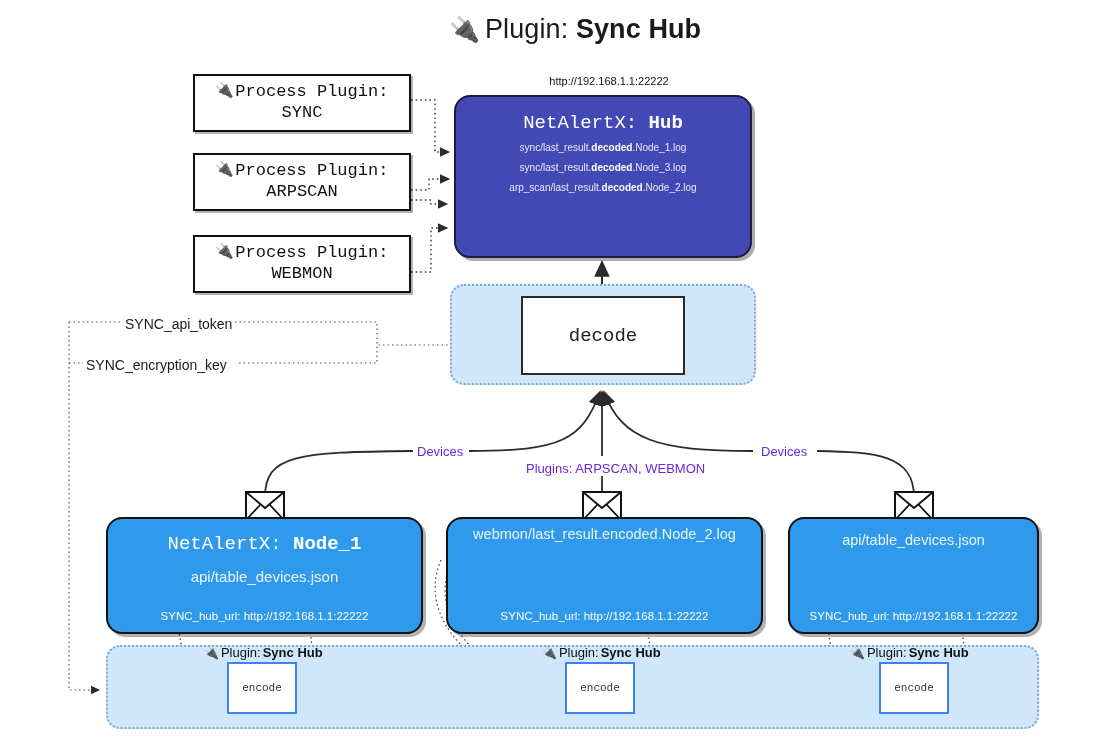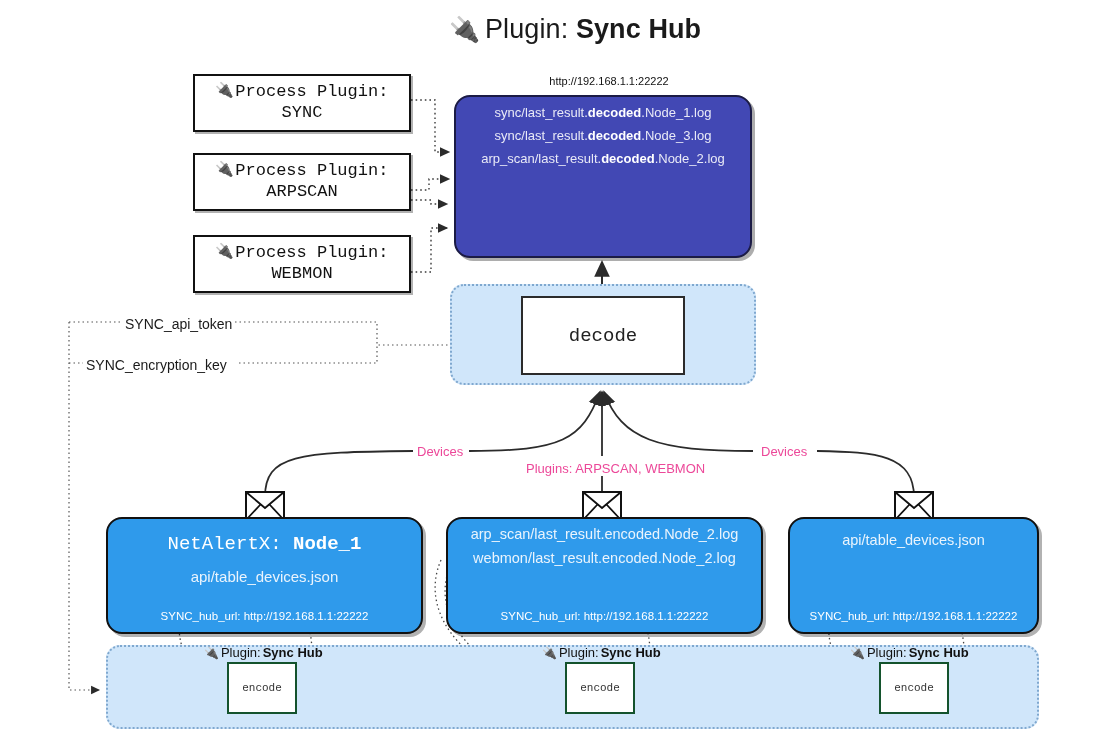--- a/index.html
+++ b/index.html
@@ -33,38 +33,38 @@
   #pbox-arpscan{left:176px;top:153px;}
   #pbox-webmon{left:176px;top:235px;}
 
   
   #hub{left:437px;top:95px;width:298px;height:163px;border:2.5px solid #1b1b45;
        border-radius:16px;background:#4248b4;box-shadow:3px 3px 0 rgba(0,0,0,.32);}
   #hub .hub-title{margin-top:15px;text-align:center;color:#fff;font-size:19px;
        font-family:"Liberation Mono","DejaVu Sans Mono",monospace;white-space:nowrap;}
   #hub .hub-title b{font-weight:700;}
   #hub .logs{margin-top:9px;}
-  #hub .logrow{color:#e9eaf7;font-size:13px;text-align:center;white-space:nowrap;
+  #hub .logrow{color:#e9eaf7;font-size:10px;text-align:center;white-space:nowrap;
        line-height:1.0;margin-bottom:10px;}
   #hub .logrow b{font-weight:700;color:#ffffff;}
 
   
   #decode-band{left:433px;top:284px;width:306px;height:101px;background:#d0e6fa;
        border:2px dotted #7fa8cf;border-radius:14px;}
   #decode-box{left:504px;top:296px;width:164px;height:79px;background:#fff;
        border:2.5px solid #2b2b2b;display:flex;align-items:center;justify-content:center;
        font-family:"Liberation Mono","DejaVu Sans Mono",monospace;font-size:19px;color:#222;}
 
   
   .tok{font-size:14px;color:#1a1a1a;background:#fff;padding:0 3px;white-space:nowrap;}
   #tok-api{left:105px;top:316px;}
   #tok-key{left:66px;top:357px;}
 
   
-  .elabel{font-size:13px;color:#ec4899;background:#fff;padding:0 4px;white-space:nowrap;}
+  .elabel{font-size:13px;color:#6d28d9;background:#fff;padding:0 4px;white-space:nowrap;}
   #lab-dev-l{left:396px;top:444px;}
   #lab-dev-r{left:740px;top:444px;}
   #lab-plugins{left:505px;top:461px;}
 
   
   .nbox{border:2.5px solid #111;border-radius:16px;background:#2f9aeb;
         box-shadow:3px 3px 0 rgba(0,0,0,.30);overflow:hidden;}
   .nbox .n-title{margin-top:14px;text-align:center;color:#fff;font-size:19px;
         font-family:"Liberation Mono","DejaVu Sans Mono",monospace;white-space:nowrap;}
   .nbox .n-title b{font-weight:700;}
@@ -79,21 +79,21 @@
   #node2 .n-lines{margin-top:8px;}
   #node2 .n-line{font-size:14.5px;margin-bottom:9px;}
   #node3 .n-line{font-size:14.5px;}
 
   
   #encode-band{left:89px;top:645px;width:933px;height:84px;background:#d0e6fa;
        border:2px dotted #7fa8cf;border-radius:14px;}
   .enc-cap{font-size:13px;color:#111;white-space:nowrap;display:flex;align-items:center;gap:2px;}
   .enc-cap b{font-weight:700;}
   .enc-cap .plug{font-size:12px;}
-  .encbox{width:70px;height:52px;background:#fff;border:2px solid #14532d;
+  .encbox{width:70px;height:52px;background:#fff;border:2px solid #3b82f6;
        display:flex;align-items:center;justify-content:center;
        font-family:"Liberation Mono","DejaVu Sans Mono",monospace;font-size:11px;color:#333;}
   #enc-cap-1{left:187px;top:645px;}
   #enc-cap-2{left:525px;top:645px;}
   #enc-cap-3{left:833px;top:645px;}
   #encbox-1{left:210px;top:662px;}
   #encbox-2{left:548px;top:662px;}
   #encbox-3{left:862px;top:662px;}
 </style>
 </head>
@@ -195,20 +195,24 @@
 
   <div class="node pbox" id="pbox-webmon">
     <div class="l1">
       <span class="plug">🔌</span>
       <span>Process Plugin:</span>
     </div>
     <div class="l2">WEBMON</div>
   </div>
 
   <div class="node" id="hub">
+    <div class="hub-title">
+      <span>NetAlertX:</span>
+      <b>Hub</b>
+    </div>
     <div class="logs">
       <div class="logrow">
         <span>sync/last_result.</span><b>decoded</b><span>.Node_1.log</span>
       </div>
       <div class="logrow">
         <span>sync/last_result.</span><b>decoded</b><span>.Node_3.log</span>
       </div>
       <div class="logrow">
         <span>arp_scan/last_result.</span><b>decoded</b><span>.Node_2.log</span>
       </div>
@@ -231,21 +235,20 @@
       <b>Node_1</b>
     </div>
     <div class="n-lines">
       <div class="n-line">api/table_devices.json</div>
     </div>
     <div class="n-foot">SYNC_hub_url: http://192.168.1.1:22222</div>
   </div>
 
   <div class="node nbox" id="node2">
     <div class="n-lines">
-      <div class="n-line">arp_scan/last_result.encoded.Node_2.log</div>
       <div class="n-line">webmon/last_result.encoded.Node_2.log</div>
     </div>
     <div class="n-foot">SYNC_hub_url: http://192.168.1.1:22222</div>
   </div>
 
   <div class="node nbox" id="node3">
     <div class="n-lines">
       <div class="n-line">api/table_devices.json</div>
     </div>
     <div class="n-foot">SYNC_hub_url: http://192.168.1.1:22222</div>

